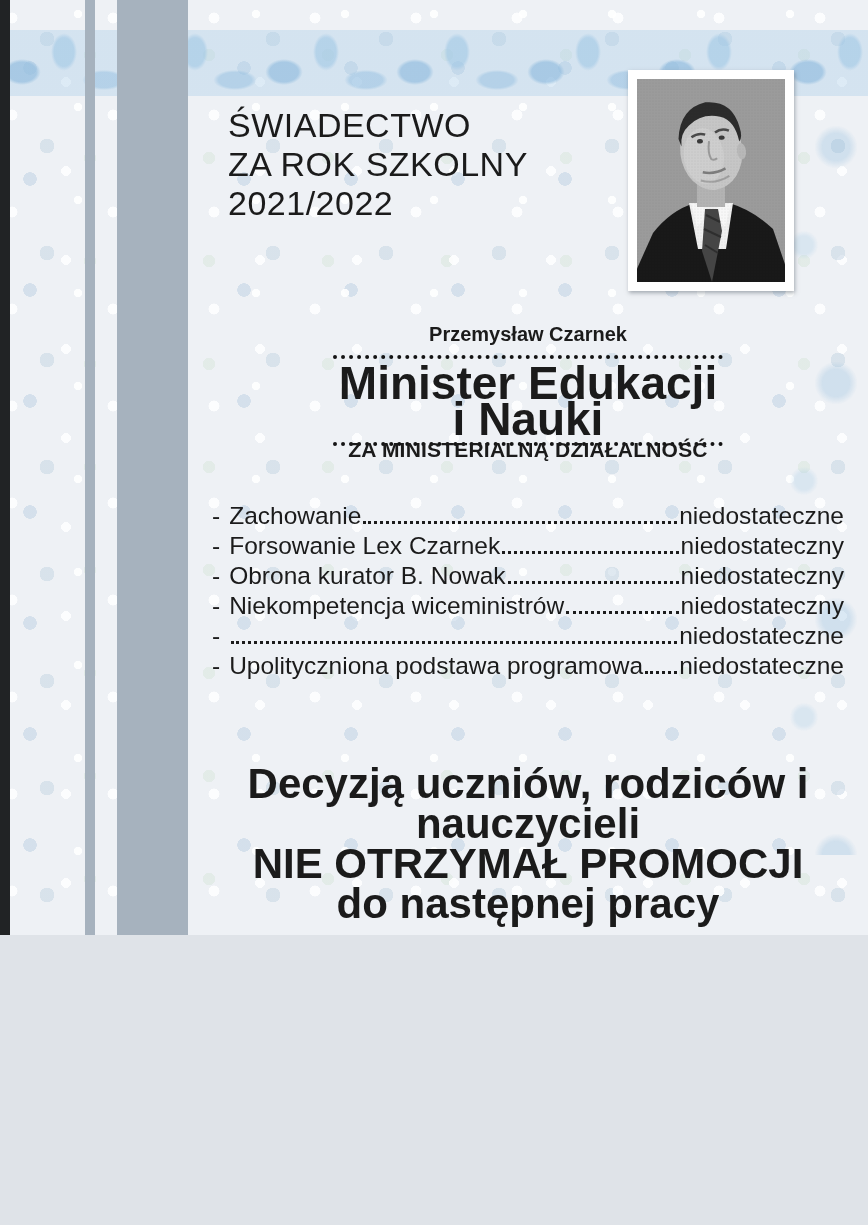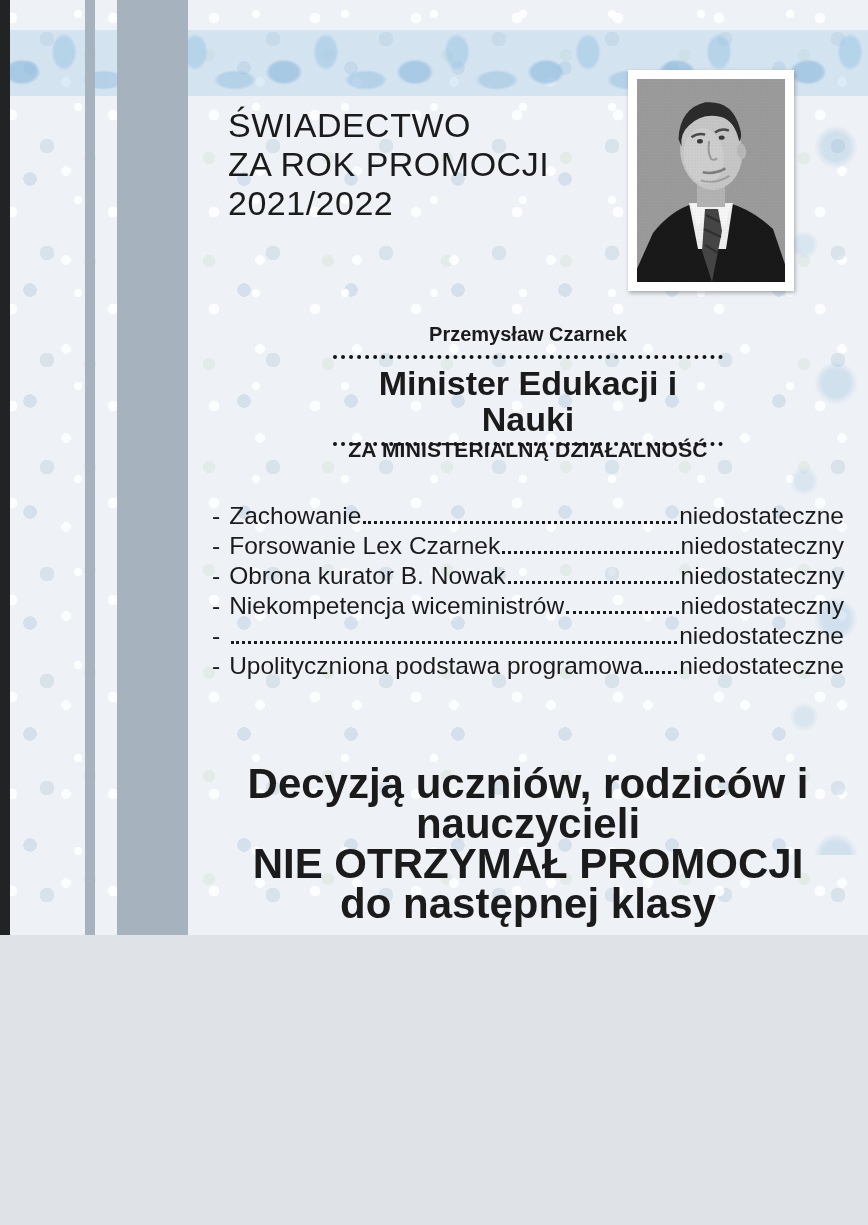--- a/index.html
+++ b/index.html
@@ -51,21 +51,21 @@
   .photo{
     position:absolute;left:628px;top:70px;width:148px;height:203px;margin:0;
     background:#fff;padding:9px;box-shadow:1px 2px 4px rgba(90,100,110,.5);
   }
   .photo svg{display:block;}
 
   .center-col{position:absolute;left:188px;width:680px;text-align:center;}
   .name-block{top:318px;}
   .uline{display:inline-block;width:390px;padding-bottom:5px;border-bottom:4px dotted #141414;}
   .name{font-size:20px;font-weight:bold;line-height:32px;}
-  .role{font-size:34px;font-weight:bold;line-height:36px;margin-top:6px;}
+  .role{font-size:46px;font-weight:bold;line-height:36px;margin-top:6px;}
 
   .subheading{top:438px;font-size:21px;font-weight:bold;line-height:23px;letter-spacing:.2px;}
 
   .grades{position:absolute;left:212px;top:500px;width:632px;font-size:24.5px;}
   .g-row{display:flex;align-items:flex-end;height:30px;}
   .g-dash{margin-right:9px;}
   .g-subject,.g-grade{white-space:nowrap;}
   .g-leader{flex:1 1 auto;min-width:18px;border-bottom:3px dotted #1c1c1c;margin:0 2px 6px 2px;}
 
   .verdict{top:764px;font-size:42px;font-weight:bold;line-height:40px;}
@@ -78,21 +78,21 @@
 
   <div class="band band-top"></div>
   <div class="band band-bottom"></div>
   <div class="right-swirl"></div>
   <div class="edge-left"></div>
   <div class="stripe stripe-thin"></div>
   <div class="stripe stripe-wide"></div>
 
   <div class="title">
     <div>ŚWIADECTWO</div>
-    <div>ZA ROK PROMOCJI</div>
+    <div>ZA ROK SZKOLNY</div>
     <div>2021/2022</div>
   </div>
 
   <figure class="photo">
     <svg width="148" height="203" viewBox="0 0 148 203">
       <defs>
         <pattern id="ht" width="3" height="3" patternUnits="userSpaceOnUse">
           <circle cx="1" cy="1" r="0.55" fill="rgba(40,40,40,0.14)"></circle>
         </pattern>
       </defs>
@@ -168,21 +168,21 @@
       <span class="g-dash">-</span>
       <span class="g-subject">Upolityczniona podstawa programowa</span>
       <span class="g-leader"></span>
       <span class="g-grade">niedostateczne</span>
     </div>
   </div>
 
   <div class="center-col verdict">
     <div>Decyzją uczniów, rodziców i nauczycieli</div>
     <div>NIE OTRZYMAŁ PROMOCJI</div>
-    <div>do następnej klasy</div>
+    <div>do następnej pracy</div>
   </div>
 
   <div class="center-col footer">
     <div>Warszawa</div>
     <div>2022</div>
   </div>
 
 </div>
 
 </body></html>

